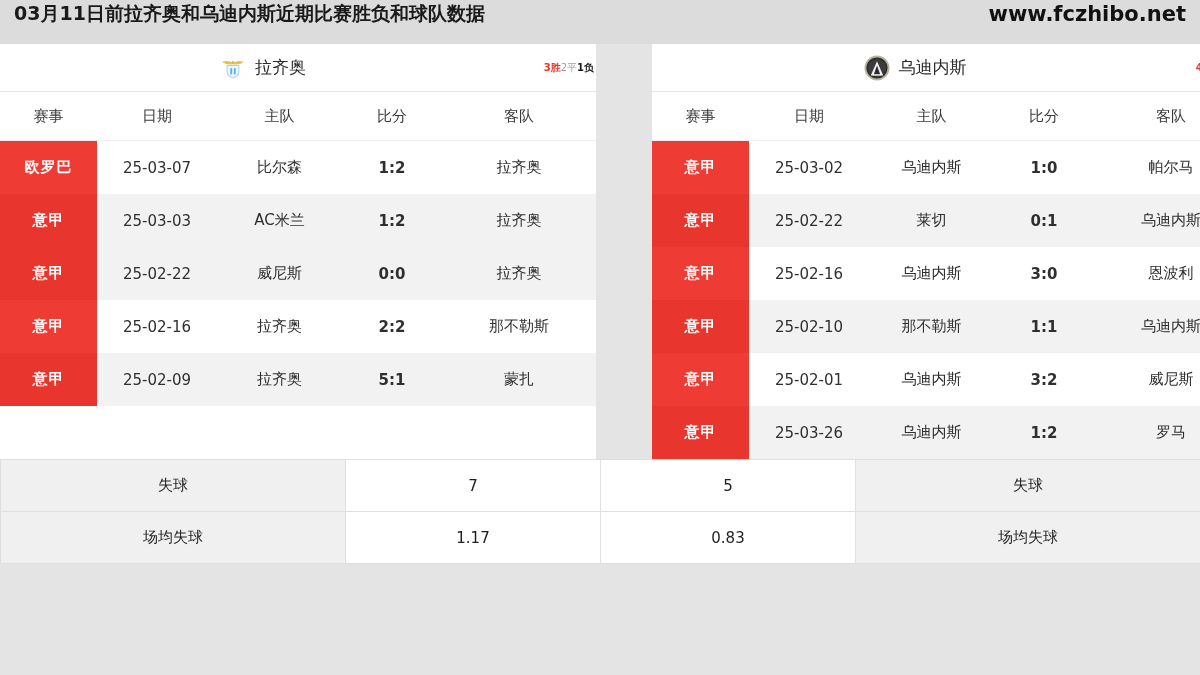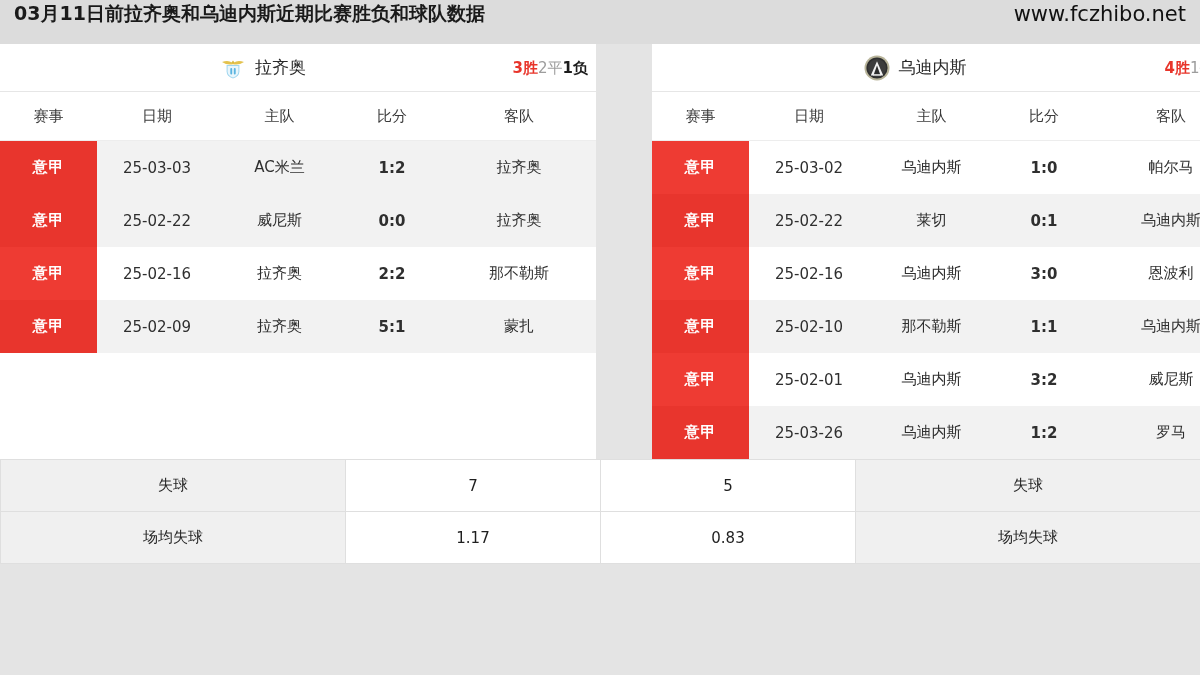--- a/index.html
+++ b/index.html
@@ -26,21 +26,21 @@
   }
   .titlebar .page-title {
     font-size: 19px;
     font-weight: bold;
     color: #1a1a1a;
     letter-spacing: 0px;
     white-space: nowrap;
   }
   .titlebar .site-url {
     font-size: 21px;
-    font-weight: normal;
+    font-weight: bold;
     color: #111111;
     white-space: nowrap;
   }
 
   
   .panels {
     display: flex;
     width: 1200px;
     background: #e4e4e4;
     gap: 28px;
@@ -74,24 +74,24 @@
     box-sizing: border-box;
   }
   .team-name {
     font-size: 17px;
     color: #2b2b2b;
     font-weight: normal;
     white-space: nowrap;
   }
   .team-record {
     position: absolute;
-    right: 8px;
+    right: 2px;
     top: 50%;
     transform: translateY(-50%);
-    font-size: 15px;
+    font-size: 10px;
     white-space: nowrap;
   }
   .rec-win  { color: #e8342a; font-weight: bold; }
   .rec-draw { color: #9d9d9d; }
   .rec-loss { color: #1c1c1c; font-weight: bold; }
 
   
   .crest { width: 26px; height: 26px; position: relative; flex: none; }
   .crest svg { display: block; width: 26px; height: 26px; }
 
@@ -207,20 +207,27 @@
       <thead>
         <tr>
           <th>赛事</th>
           <th>日期</th>
           <th>主队</th>
           <th>比分</th>
           <th>客队</th>
         </tr>
       </thead>
       <tbody>
+        <tr class="odd">
+          <td class="comp-cell">欧罗巴</td>
+          <td class="date-cell">25-03-07</td>
+          <td class="teamcell">比尔森</td>
+          <td class="score-cell">1:2</td>
+          <td class="teamcell">拉齐奥</td>
+        </tr>
         <tr class="even">
           <td class="comp-cell shade">意甲</td>
           <td class="date-cell">25-03-03</td>
           <td class="teamcell">AC米兰</td>
           <td class="score-cell">1:2</td>
           <td class="teamcell">拉齐奥</td>
         </tr>
         <tr class="even">
           <td class="comp-cell shade">意甲</td>
           <td class="date-cell">25-02-22</td>

